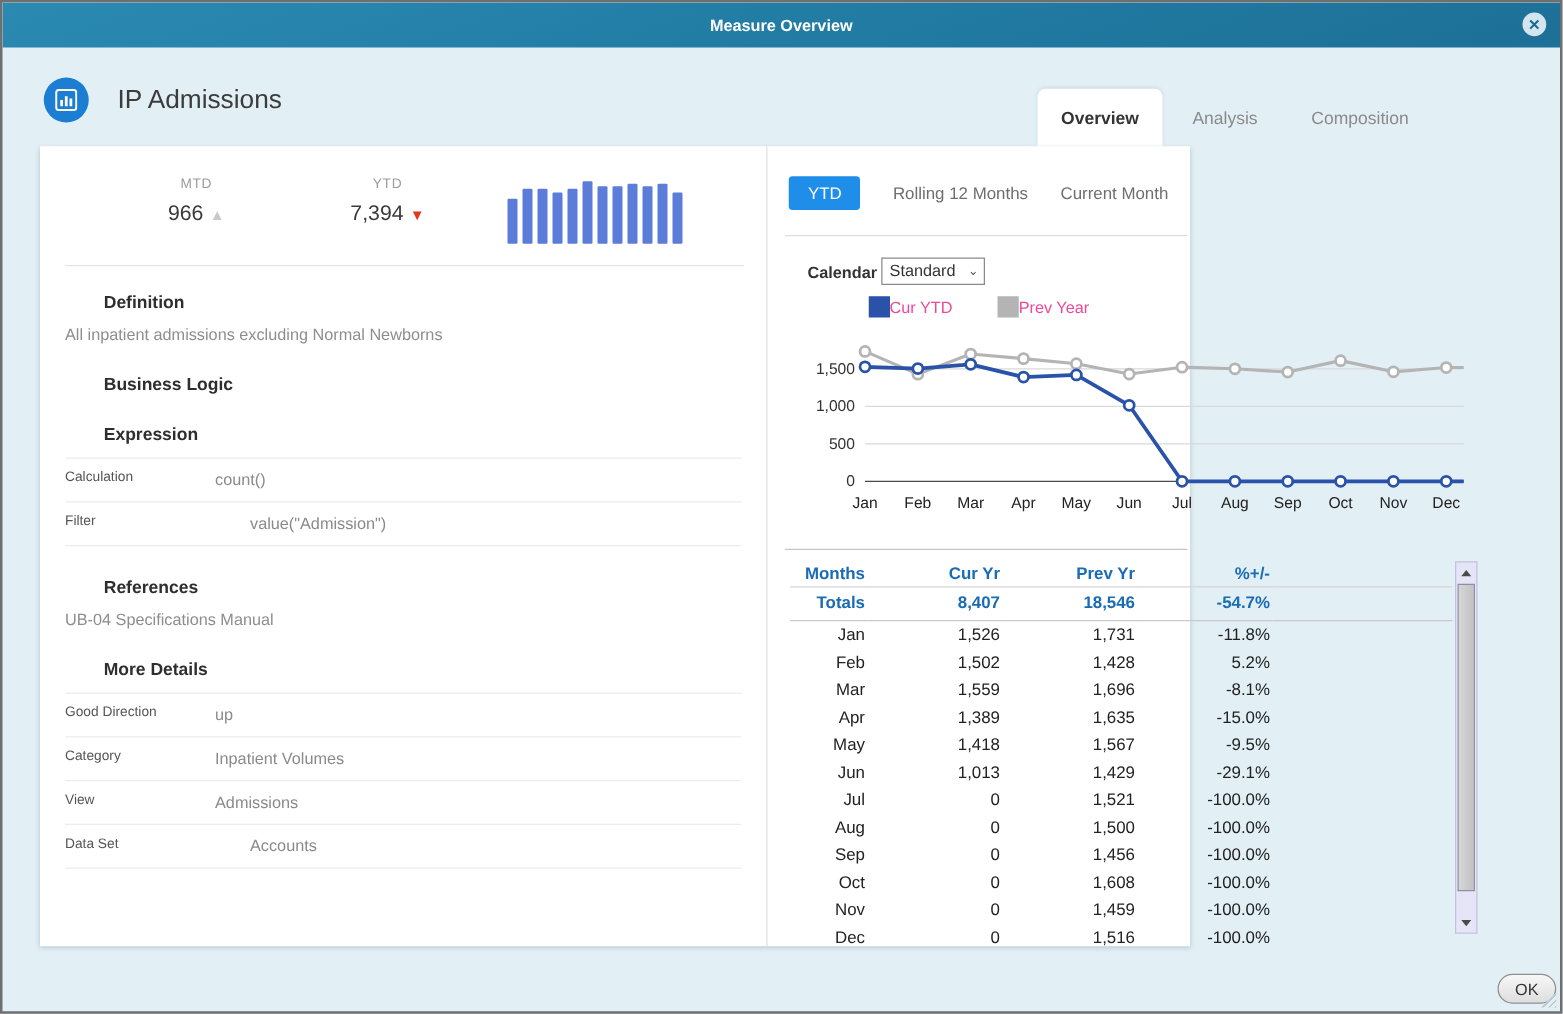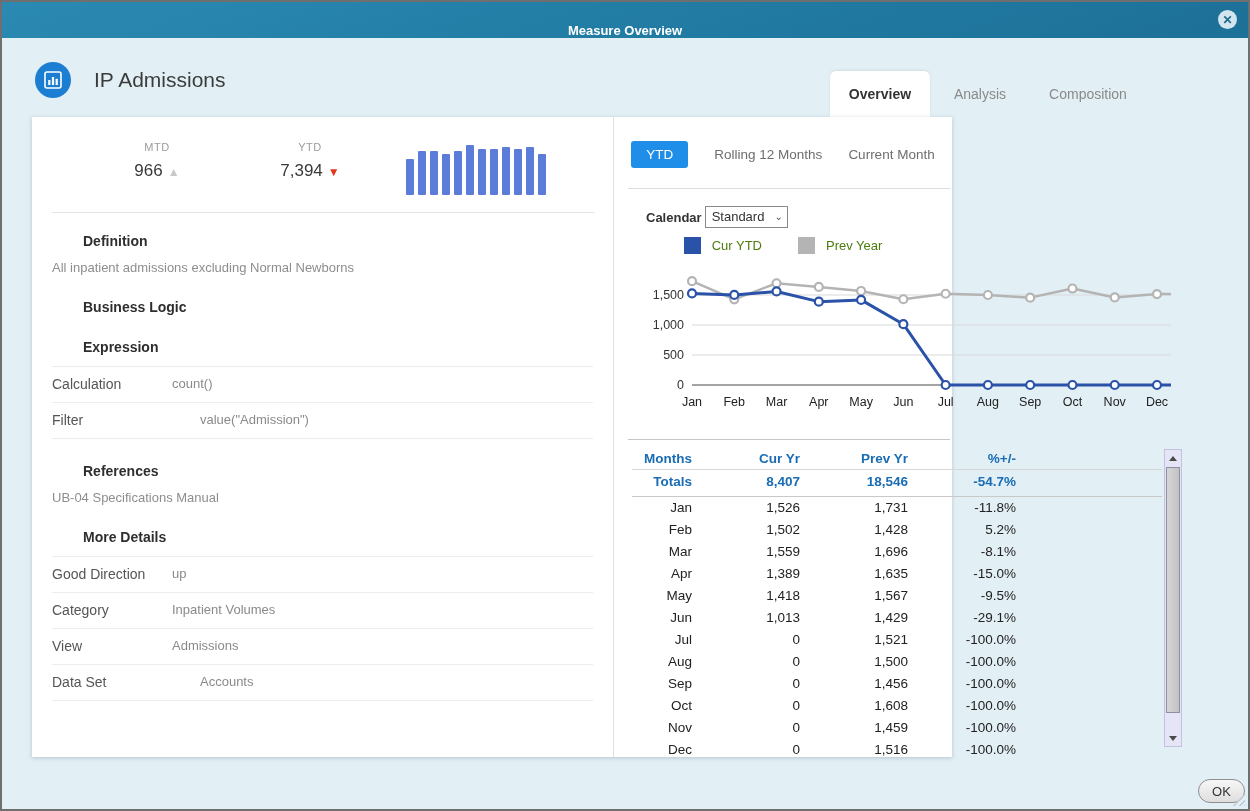--- a/index.html
+++ b/index.html
@@ -5,21 +5,21 @@
   * { box-sizing: border-box; margin: 0; padding: 0; }
   html,body { width:1250px; height:811px; font-family:"Liberation Sans", sans-serif; }
   .dialog {
     position:relative; width:1250px; height:811px;
     background:#e2eff5; border:2px solid #6f6f6f; overflow:hidden;
   }
   
   .titlebar {
     position:absolute; top:0; left:0; right:0; height:36px;
     background:linear-gradient(160deg,#2b8ab2 0%, #217ba3 55%, #1d7097 100%);
-    display:flex; align-items:flex-end; justify-content:center;
+    display:flex; align-items:center; justify-content:center;
   }
   .titlebar-text { color:#fff; font-size:13px; font-weight:bold; }
   .close-btn {
     position:absolute; right:11px; top:8px; width:19px; height:19px; border-radius:50%;
     background:#d3e5ee; color:#1c6a90; font-size:12px; font-weight:bold;
     display:flex; align-items:center; justify-content:center; cursor:pointer; line-height:1;
   }
   
   .app-icon {
     position:absolute; left:33px; top:60px; width:36px; height:36px; border-radius:50%;
@@ -57,39 +57,39 @@
   .sparkline { position:absolute; left:374px; top:28px; height:50px; display:flex; align-items:flex-end; gap:4px; }
   .spark-bar { width:8px; border-radius:1px; }
   .stats-divider { position:absolute; top:95px; left:20px; right:18px; border-top:1px solid #e5e5e5; }
   .sections { position:absolute; top:96px; left:0; right:0; padding:0 20px; }
   .sections h3 { font-size:14px; font-weight:bold; color:#2e2e2e; margin:24px 0 11px;padding-left:31px; }
   .sections h3:first-child { margin-top:20px; }
   .section-text { font-size:13px; color:#8e8e8e; margin:0 0 4px; }
   .kv-table { margin-top:2px; }
   .kv-row { display:flex; border-top:1px solid #ececec; padding:9px 0 10px; }
   .kv-row:last-child { border-bottom:1px solid #ececec;gap:28px; }
-  .kv-label { width:120px; font-size:14px; color:#555; }
+  .kv-label { width:120px; font-size:11px; color:#555; }
   .kv-value { font-size:13px; color:#8a8a8a; }
   
   .right-panel { position:absolute; left:582px; top:0; right:0; bottom:0; }
   .view-toggle { position:absolute; top:24px; left:0; right:0; display:flex; justify-content:center; align-items:center; gap:26px; }
   .view-pill {
     background:#1e8ee9; color:#fff; font-size:13.5px; padding:6px 15px; border-radius:3px; cursor:pointer;
   }
   .view-tab { color:#6e6e6e; font-size:13.5px; cursor:pointer; }
   .rp-divider1 { position:absolute; top:71px; left:14px; right:2px; border-top:1px solid #dddddd; }
   .calendar-row { position:absolute; top:89px; left:32px; display:flex; align-items:center; }
   .calendar-label { font-size:13px; font-weight:bold; color:#333; margin-right:3px; }
   .calendar-select {
     border:1px solid #8a8a8a; background:#fff; font-size:13px; color:#333;
     padding:2px 4px 3px 6px; display:flex; align-items:center; gap:10px; cursor:pointer; min-width:80px;
   }
   .calendar-chevron { font-size:10px; color:#555; }
   .legend { position:absolute; top:120px; left:0; right:0; display:flex; justify-content:center; gap:36px; }
-  .legend-item { display:flex; align-items:center; gap:11px; font-size:13px; color:#4d7c0f; }
+  .legend-item { display:flex; align-items:center; gap:0; font-size:13px; color:#ec4899; }
   .legend-swatch { width:17px; height:17px; display:inline-block; }
   .chart-svg { position:absolute; top:146px; left:20px; }
   .chart-svg text { font-family:"Liberation Sans", sans-serif; }
   .rp-divider2 { position:absolute; top:322px; left:14px; right:2px; border-top:1px solid #c6c6c6; }
   .table-wrap { position:absolute; top:333px; left:18px; width:530px; }
   table.monthly { width:530px; border-collapse:collapse; table-layout:fixed; }
   table.monthly th, table.monthly td {
     font-size:13.5px; text-align:right; padding:1px 2px; white-space:nowrap;
   }
   table.monthly th { color:#1a6cb4; font-weight:bold; border-bottom:1px solid #d6d6d6; padding-bottom:3px; }

